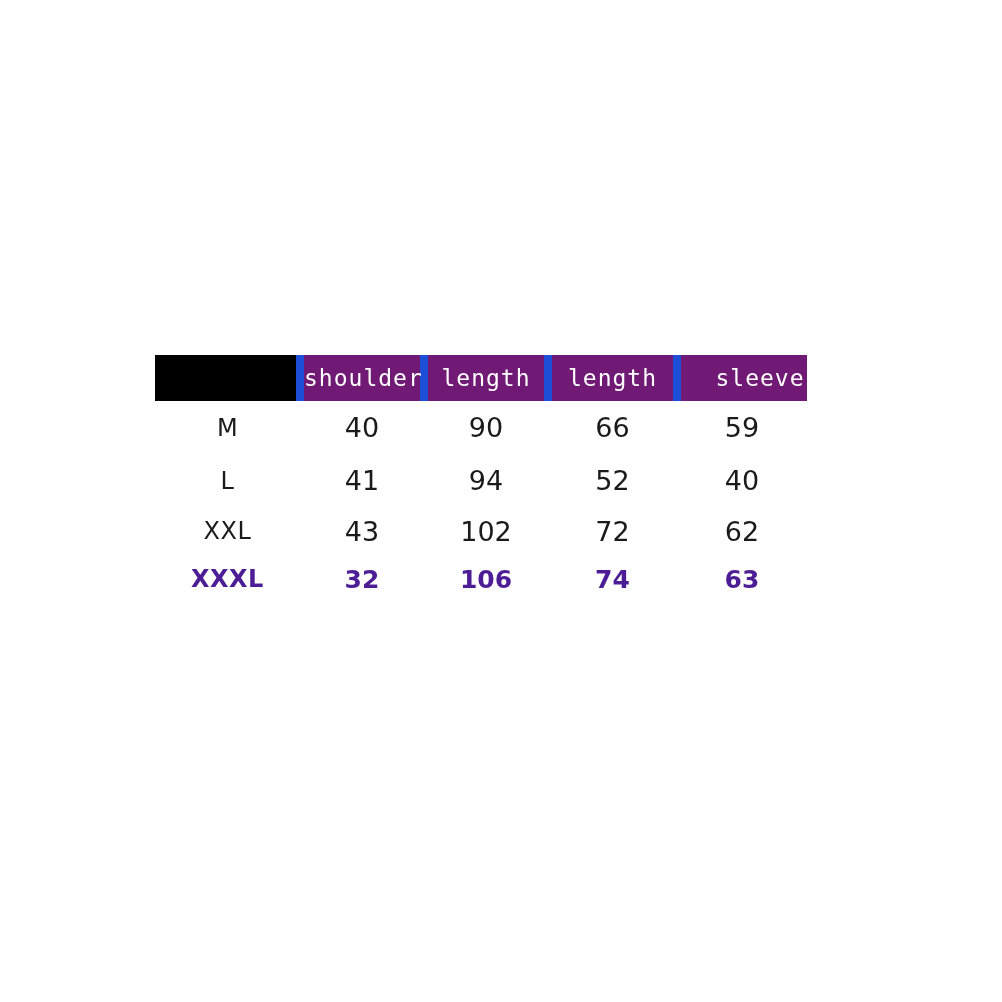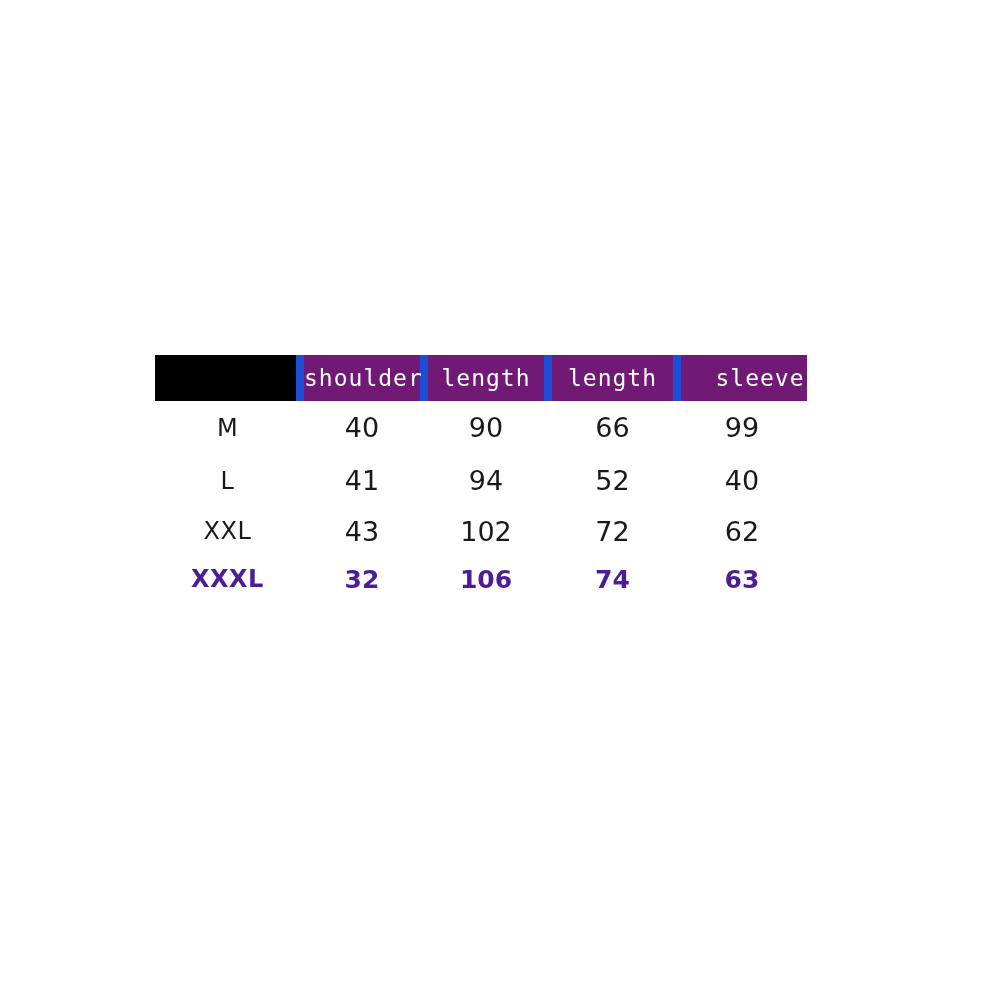--- a/index.html
+++ b/index.html
@@ -99,21 +99,21 @@
         <th>length</th>
         <th class="last">sleeve</th>
       </tr>
     </thead>
     <tbody>
       <tr>
         <td class="size-label">M</td>
         <td>40</td>
         <td>90</td>
         <td>66</td>
-        <td>99</td>
+        <td>59</td>
       </tr>
       <tr>
         <td class="size-label">L</td>
         <td>41</td>
         <td>94</td>
         <td>52</td>
         <td>40</td>
       </tr>
       <tr class="tight">
         <td class="size-label">XXL</td>

